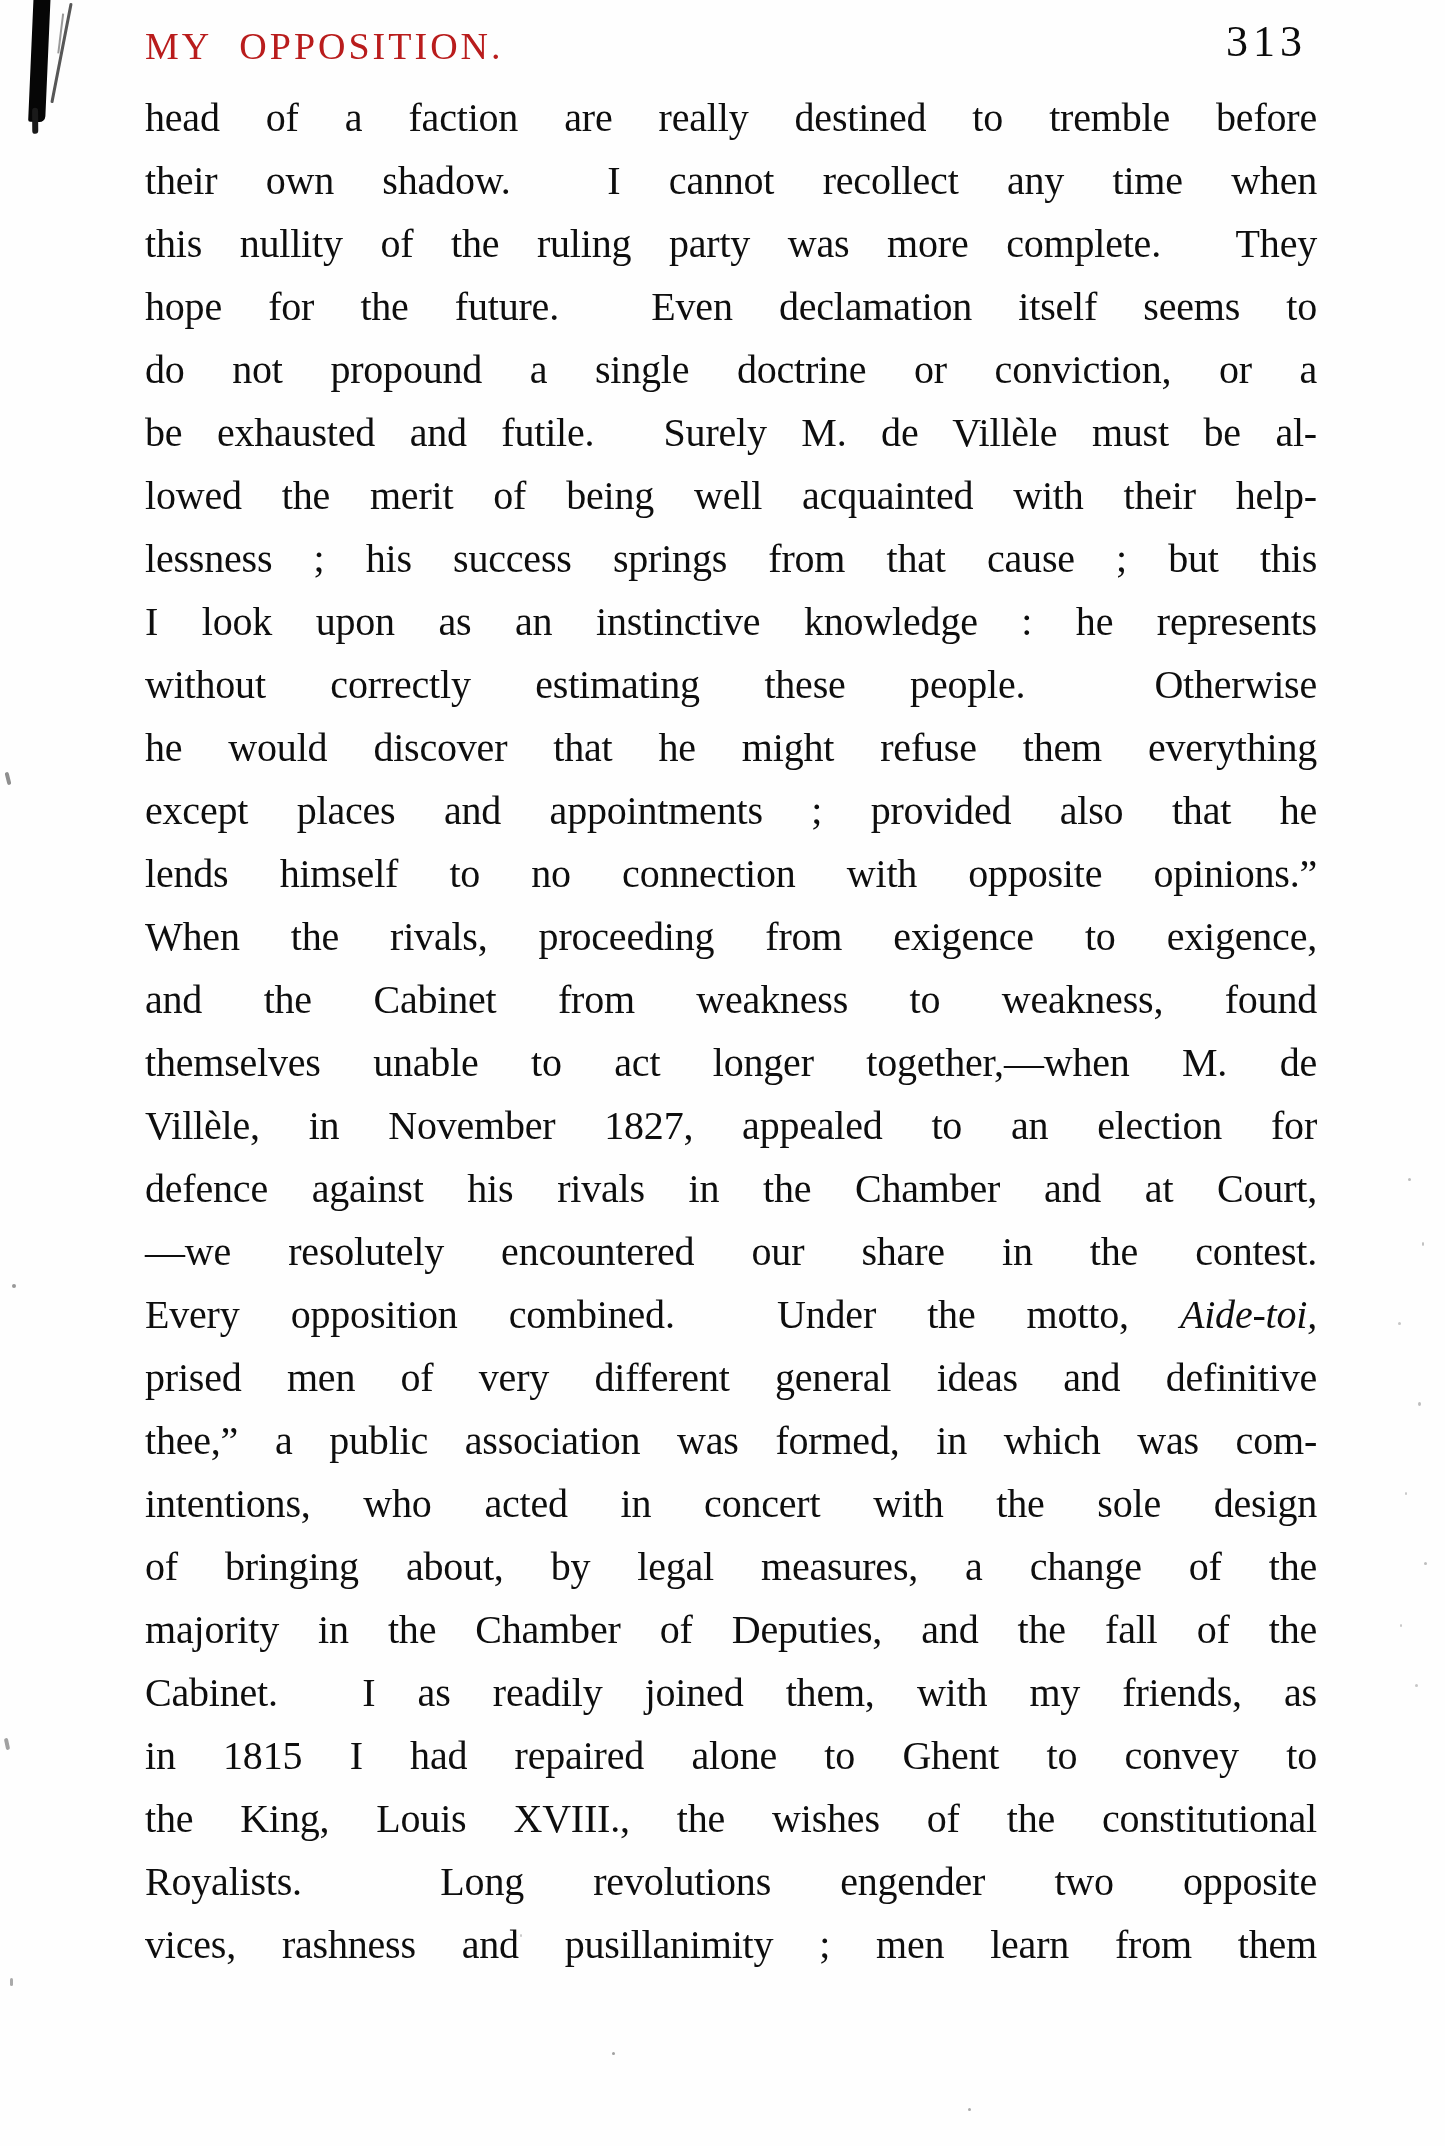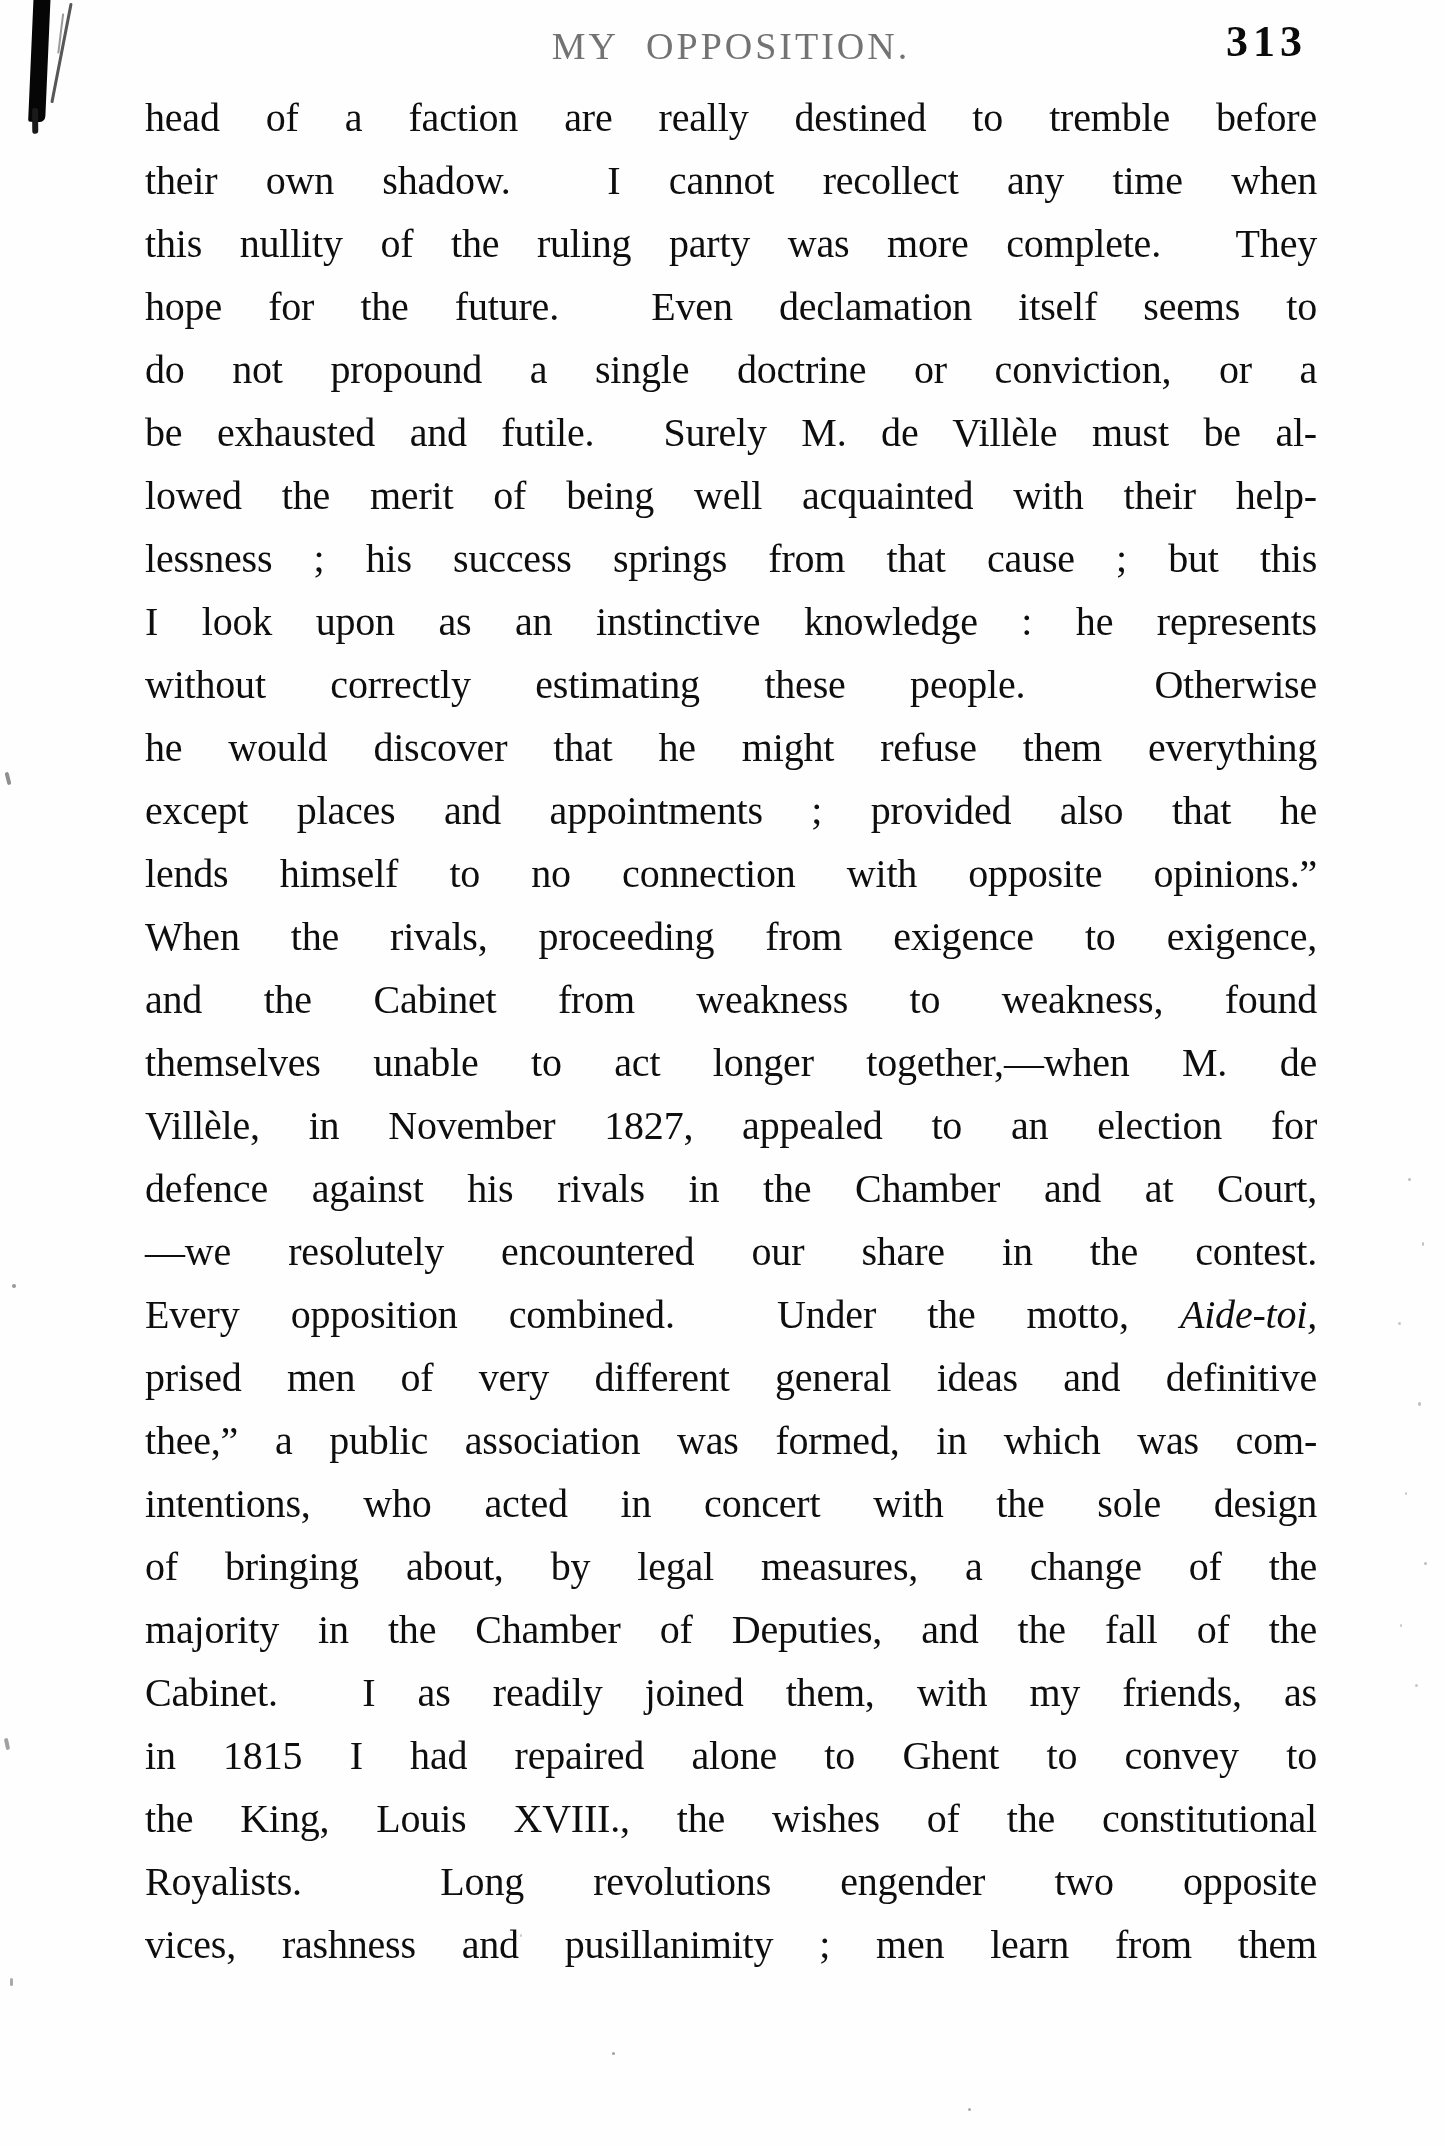--- a/index.html
+++ b/index.html
@@ -15,35 +15,34 @@
     overflow: hidden;
     font-family: "Liberation Serif", "DejaVu Serif", serif;
     color: #0e0e0e;
   }
   
   .running-title {
     position: absolute;
     left: 145px;
     top: 24px;
     width: 1172px;
-    text-align: center;
+    text-align: left;
     font-size: 38px;
     letter-spacing: 3px;
     word-spacing: 16px;
-    color: #737373;
+    color: #b91c1c;
     white-space: nowrap;
   }
   .page-number {
     position: absolute;
     left: 1226px;
     top: 16px;
     font-size: 44px;
     letter-spacing: 5px;
     color: #0b0b0b;
-    font-weight: bold;
   }
   
   .text-block {
     position: absolute;
     left: 145px;
     top: 86px;
     width: 1172px;
   }
   .line {
     margin: 0;

